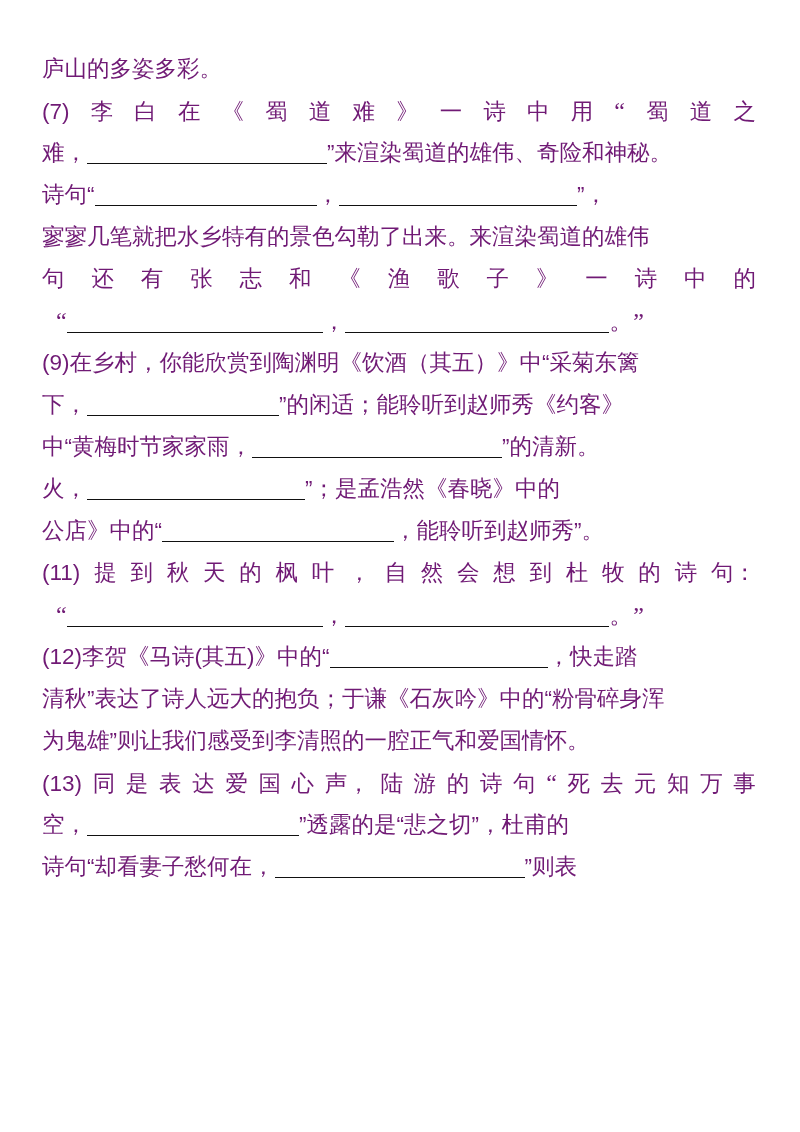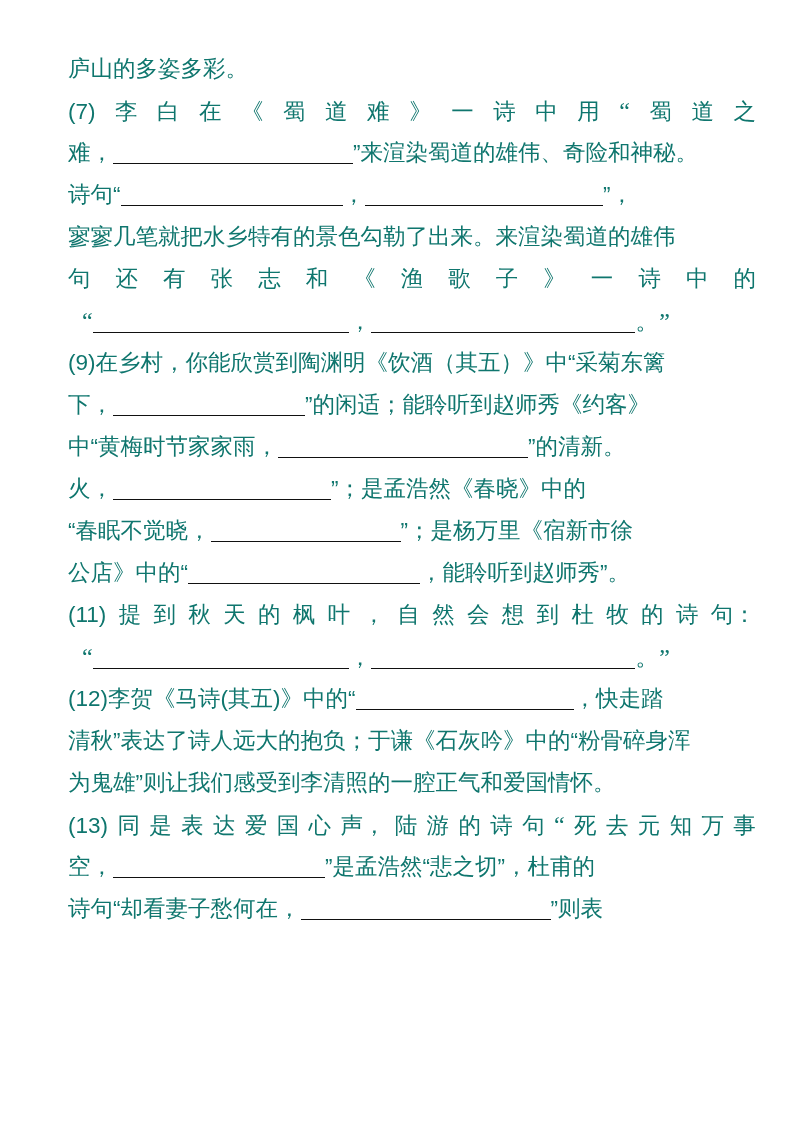--- a/index.html
+++ b/index.html
@@ -20,24 +20,23 @@
     height: 1132px;
     background: #ffffff;
     box-sizing: border-box;
     padding: 48px 44px 0 42px;
   }
   .line {
     font-size: 22.5px;
     line-height: 42px;
     height: 42px;
     white-space: nowrap;
-    color: #0f766e;
+    color: #701a75;
     display: block;
     position: relative;
-    margin-left: 26px;
   }
   
   .line.just {
     display: flex;
     justify-content: space-between;
     align-items: baseline;
   }
   .line.just > span.ch {
     display: inline-block;
   }
@@ -135,23 +134,20 @@
 
   <div class="line tight">
     <span>中“黄梅时节家家雨，</span><span class="blank" style="width: 250px;"></span><span>”的清新。</span>
   </div>
 
 
   <div class="line tight">
     <span>火，</span><span class="blank" style="width: 218px;"></span><span>”；是孟浩然《春晓》中的</span>
   </div>
 
-  <div class="line tight">
-    <span>“春眠不觉晓，</span><span class="blank" style="width: 190px;"></span><span>”；是杨万里《宿新市徐</span>
-  </div>
 
   <div class="line tight">
     <span>公店》中的“</span><span class="blank" style="width: 232px;"></span><span>，能聆听到赵师秀”。</span>
   </div>
 
   <div class="line just">
     <span class="ch">(11)</span>
     <span class="ch">提</span>
     <span class="ch">到</span>
     <span class="ch">秋</span>
@@ -208,20 +204,20 @@
     <span class="ch q-open">“</span>
     <span class="ch">死</span>
     <span class="ch">去</span>
     <span class="ch">元</span>
     <span class="ch">知</span>
     <span class="ch">万</span>
     <span class="ch">事</span>
   </div>
 
   <div class="line tight">
-    <span>空，</span><span class="blank" style="width: 212px;"></span><span>”是孟浩然“悲之切”，杜甫的</span>
+    <span>空，</span><span class="blank" style="width: 212px;"></span><span>”透露的是“悲之切”，杜甫的</span>
   </div>
 
   <div class="line tight">
     <span>诗句“却看妻子愁何在，</span><span class="blank" style="width: 250px;"></span><span>”则表</span>
   </div>
 
 </div>
 
 </body></html>

